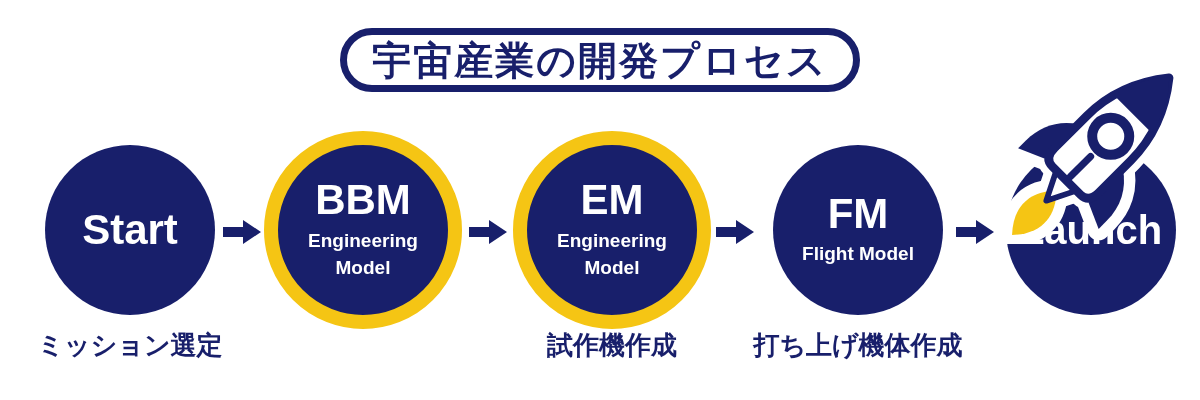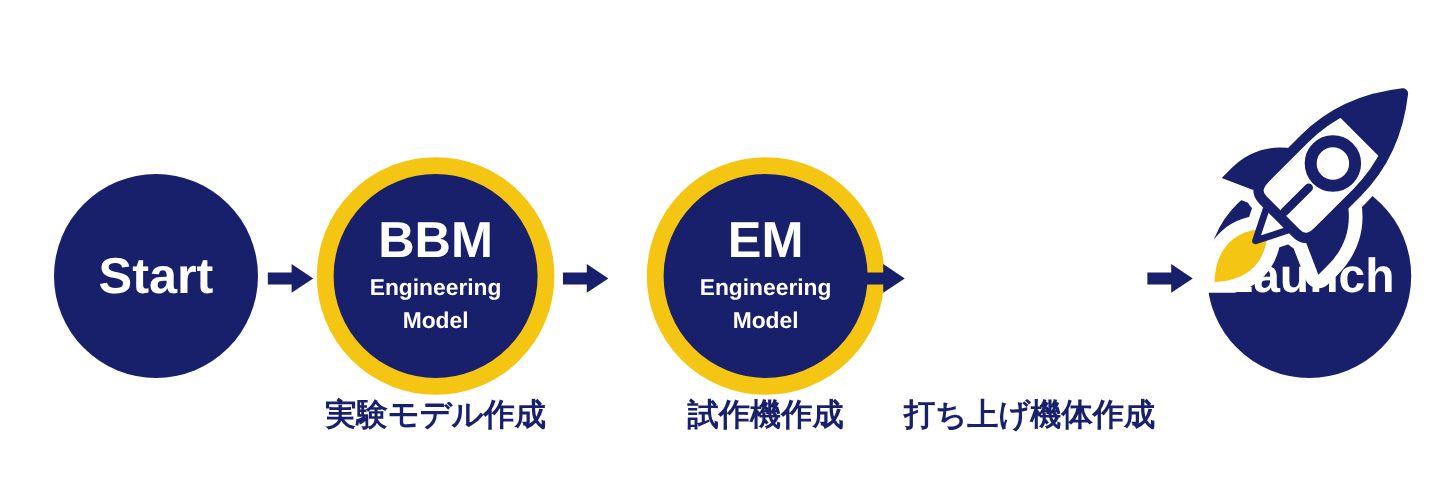--- a/index.html
+++ b/index.html
@@ -95,63 +95,70 @@
     width: 178px; height: 178px;
     z-index: 5;
   }
   .rocket svg { display: block; width: 100%; height: 100%; }
 </style>
 </head>
 <body>
 
 <div class="canvas">
 
+  <div class="title-badge">
+    <div class="title-text">宇宙産業の開発プロセス</div>
+  </div>
 
   <div class="step" style="left:20px">
     <div class="circle">
       <div class="acronym">Start</div>
 
     </div>
+    <div class="step-label">ミッション選定</div>
   </div>
 
   <div class="arrow" style="left:223px">
     <svg viewBox="0 0 38 30">
         <polygon points="0,10 20,10 20,3 38,15 20,27 20,20 0,20" fill="#181f6b"></polygon>
       </svg>
   </div>
 
   <div class="step" style="left:253px">
     <div class="circle ringed">
       <div class="acronym">BBM</div>
       <div class="sub">Engineering Model</div>
     </div>
-    <div class="step-label">実験モデル作成</div>
   </div>
 
   <div class="arrow" style="left:469px">
     <svg viewBox="0 0 38 30">
         <polygon points="0,10 20,10 20,3 38,15 20,27 20,20 0,20" fill="#181f6b"></polygon>
       </svg>
   </div>
 
-  <div class="step" style="left:528px">
+  <div class="step" style="left:502px">
     <div class="circle ringed">
       <div class="acronym">EM</div>
       <div class="sub">Engineering Model</div>
     </div>
     <div class="step-label">試作機作成</div>
   </div>
 
   <div class="arrow" style="left:716px">
     <svg viewBox="0 0 38 30">
         <polygon points="0,10 20,10 20,3 38,15 20,27 20,20 0,20" fill="#181f6b"></polygon>
       </svg>
   </div>
 
   <div class="step" style="left:748px">
+    <div class="circle">
+      <div class="acronym">FM</div>
+      <div class="sub">Flight Model</div>
+    </div>
     <div class="step-label">打ち上げ機体作成</div>
   </div>
 
   <div class="arrow" style="left:956px">
     <svg viewBox="0 0 38 30">
         <polygon points="0,10 20,10 20,3 38,15 20,27 20,20 0,20" fill="#181f6b"></polygon>
       </svg>
   </div>
 
   <div class="step" style="left:981px">

